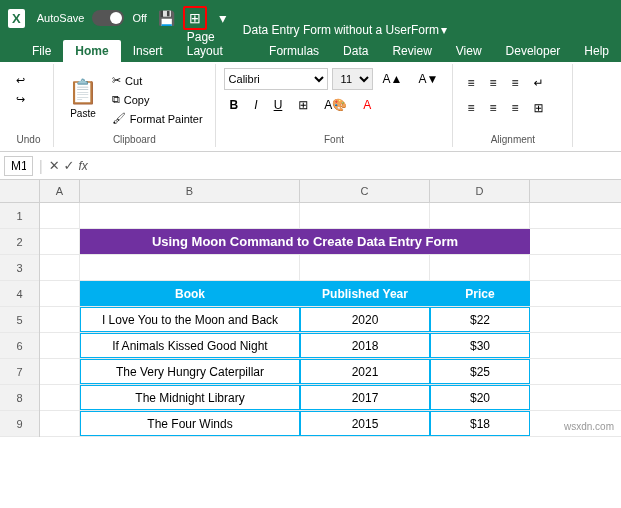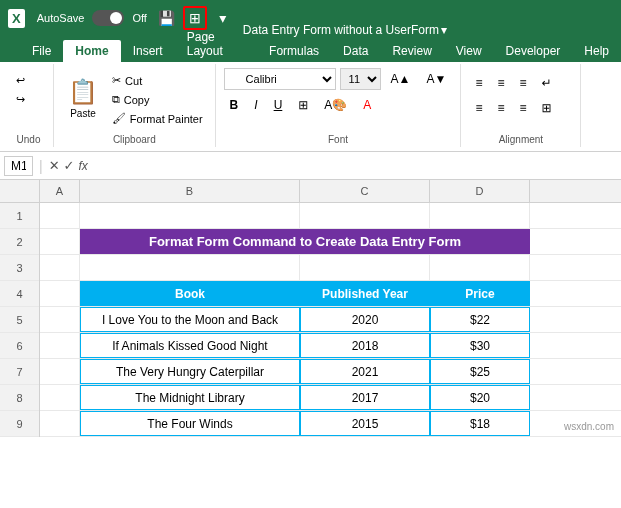--- a/index.html
+++ b/index.html
@@ -141,23 +141,23 @@
       font-size: 11px;
       white-space: nowrap;
     }
     .ribbon-small-group { display: flex; flex-direction: column; gap: 2px; justify-content: center; padding-top: 4px; }
 
     .font-group { display: flex; flex-direction: column; gap: 4px; padding: 4px 8px; }
     .font-row1 { display: flex; gap: 4px; align-items: center; }
     .font-row2 { display: flex; gap: 4px; align-items: center; }
     .font-select {
       border: 1px solid #ccc;
-      padding: 2px 17px;
+      padding: 2px 0;
       font-size: 11px;
-      width: 112px;
+      width: 104px;
       height: 22px;
       background: #fff;
     }
     .font-size-select {
       border: 1px solid #ccc;
       padding: 2px 4px;
       font-size: 11px;
       width: 41px;
       height: 22px;
     }
@@ -392,21 +392,21 @@
 
       <div class="grid-row">
         <div class="grid-cell" style="width:40px;"></div>
         <div class="grid-cell" style="width:220px;"></div>
         <div class="grid-cell" style="width:130px;"></div>
         <div class="grid-cell" style="width:100px;"></div>
       </div>
 
       <div class="grid-row">
         <div class="grid-cell" style="width:40px;"></div>
-        <div class="grid-cell merged" style="width:450px;background:#7030a0;color:#fff;font-weight:bold;font-size:13px;border:1px solid #7030a0;">Format Form Command to Create Data Entry Form</div>
+        <div class="grid-cell merged" style="width:450px;background:#7030a0;color:#fff;font-weight:bold;font-size:13px;border:1px solid #7030a0;">Using Moon Command to Create Data Entry Form</div>
       </div>
 
       <div class="grid-row">
         <div class="grid-cell" style="width:40px;"></div>
         <div class="grid-cell" style="width:220px;"></div>
         <div class="grid-cell" style="width:130px;"></div>
         <div class="grid-cell" style="width:100px;"></div>
       </div>
 
       <div class="grid-row">

